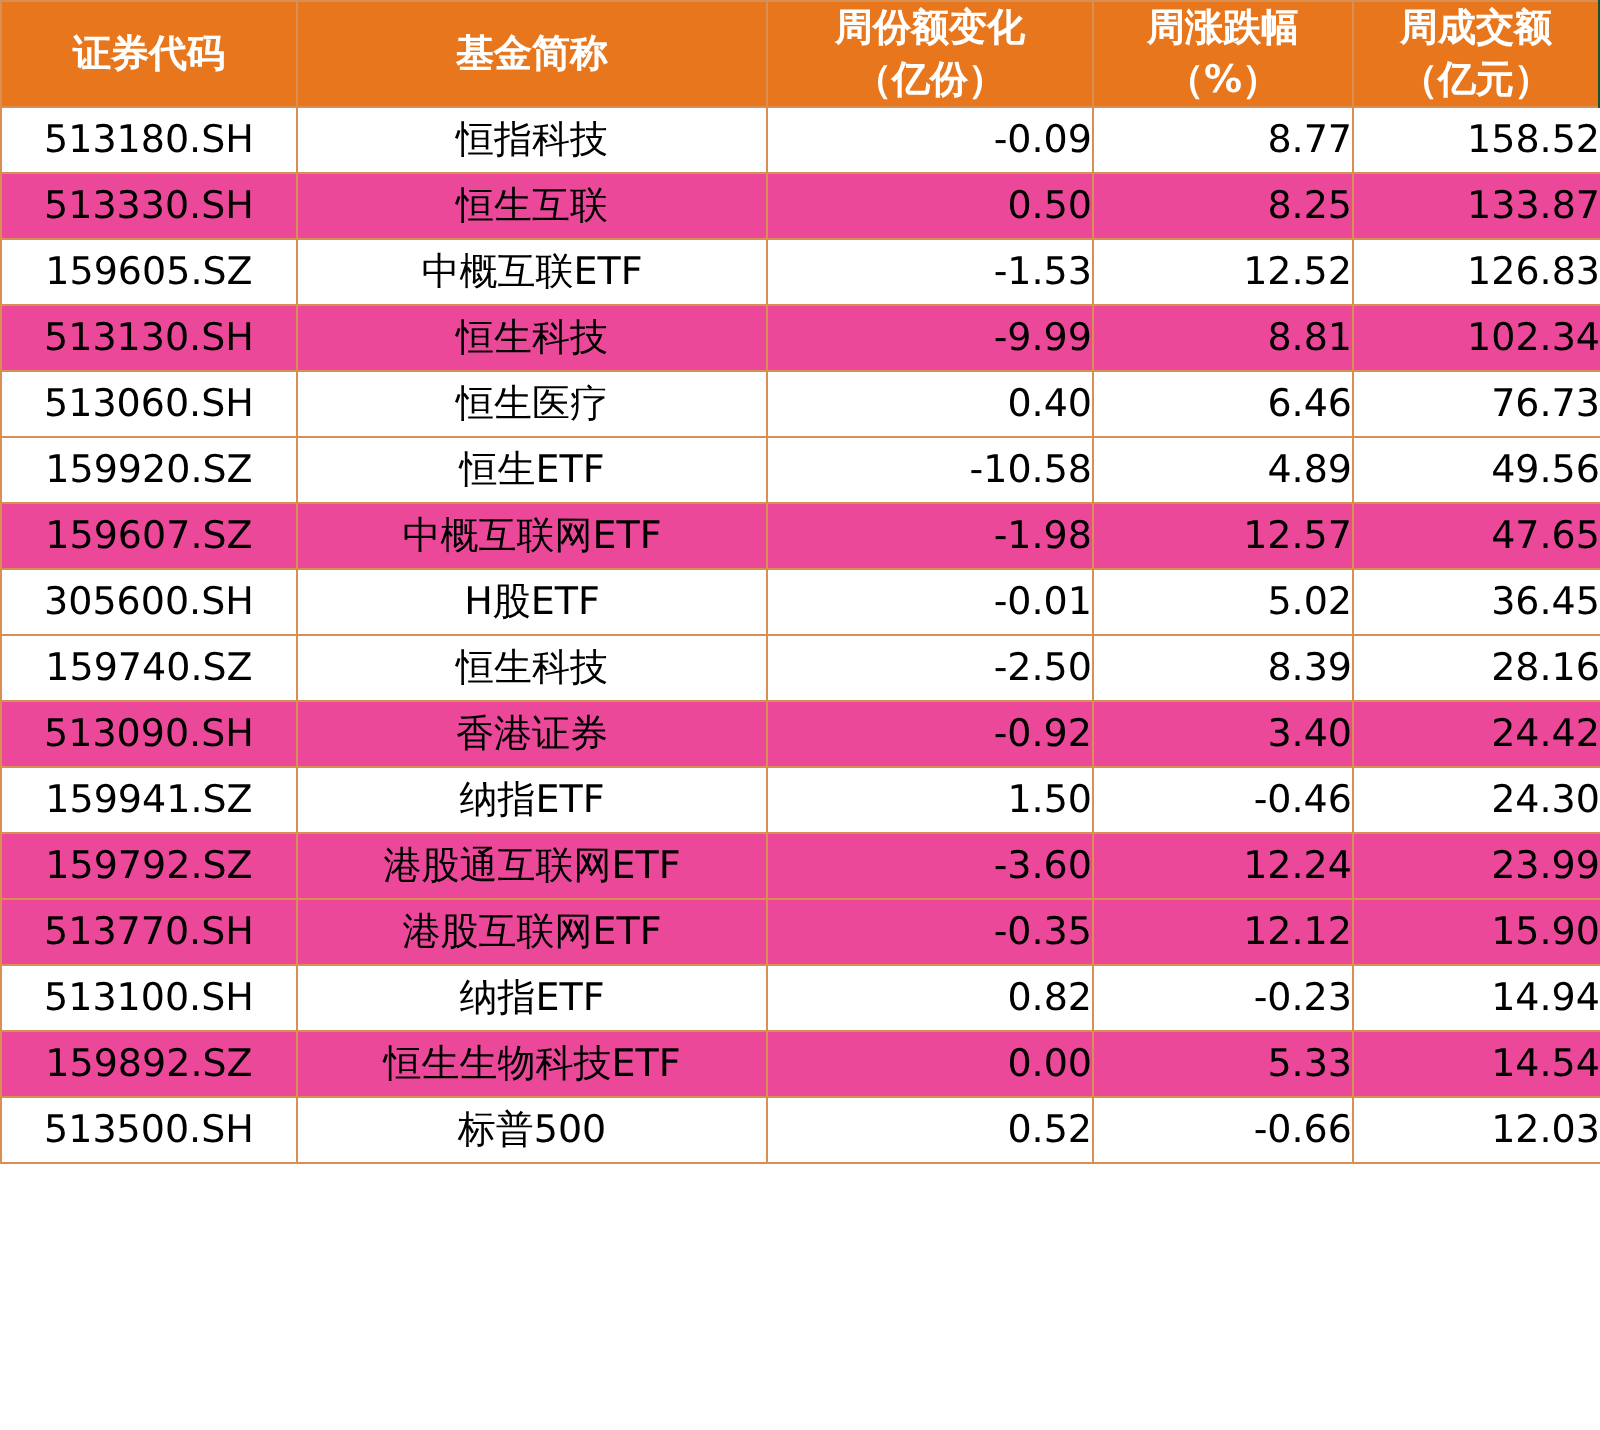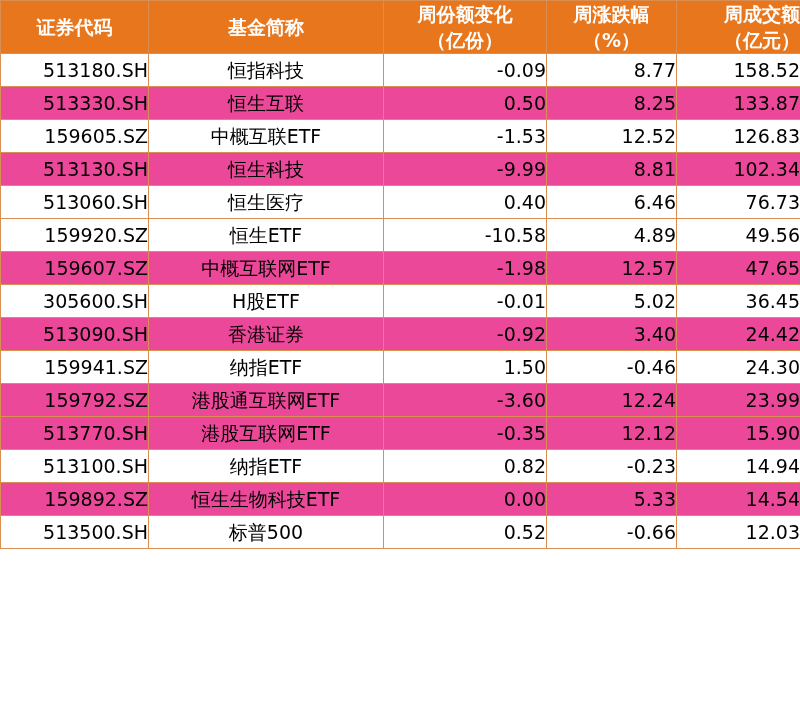--- a/index.html
+++ b/index.html
@@ -29,39 +29,38 @@
     color: #ffffff;
     font-weight: bold;
     font-size: 19px;
     line-height: 26px;
     text-align: center;
     padding: 6px 4px;
     border: 1px solid #e8761c;
     border-right: 1px solid #f0a36a;
   }
   thead th:last-child {
-    border-right: 1px solid #14532d;
-    text-align: right;
+    border-right: 3px solid #14532d;
   }
   tbody td {
     font-size: 19px;
     line-height: 32px;
     height: 33px;
     color: #000000;
     white-space: nowrap;
     overflow: hidden;
   }
   tbody tr.odd td {
     background: #ffffff;
   }
   tbody tr.even td {
     background: #ec4899;
   }
   td.code {
-    text-align: right;
+    text-align: center;
     padding-left: 8px;
     letter-spacing: 0px;
     margin-left: 26px;
   }
   td.name {
     text-align: center;
     padding-left: 8px;
   }
   td.num {
     text-align: right;
@@ -156,20 +155,27 @@
         <td class="num">12.57</td>
         <td class="num">47.65</td>
       </tr>
       <tr class="odd">
         <td class="code">305600.SH</td>
         <td class="name">H股ETF</td>
         <td class="num">-0.01</td>
         <td class="num">5.02</td>
         <td class="num">36.45</td>
       </tr>
+      <tr class="odd">
+        <td class="code">159740.SZ</td>
+        <td class="name">恒生科技</td>
+        <td class="num">-2.50</td>
+        <td class="num">8.39</td>
+        <td class="num">28.16</td>
+      </tr>
       <tr class="even">
         <td class="code">513090.SH</td>
         <td class="name">香港证券</td>
         <td class="num">-0.92</td>
         <td class="num">3.40</td>
         <td class="num">24.42</td>
       </tr>
       <tr class="odd">
         <td class="code">159941.SZ</td>
         <td class="name">纳指ETF</td>

